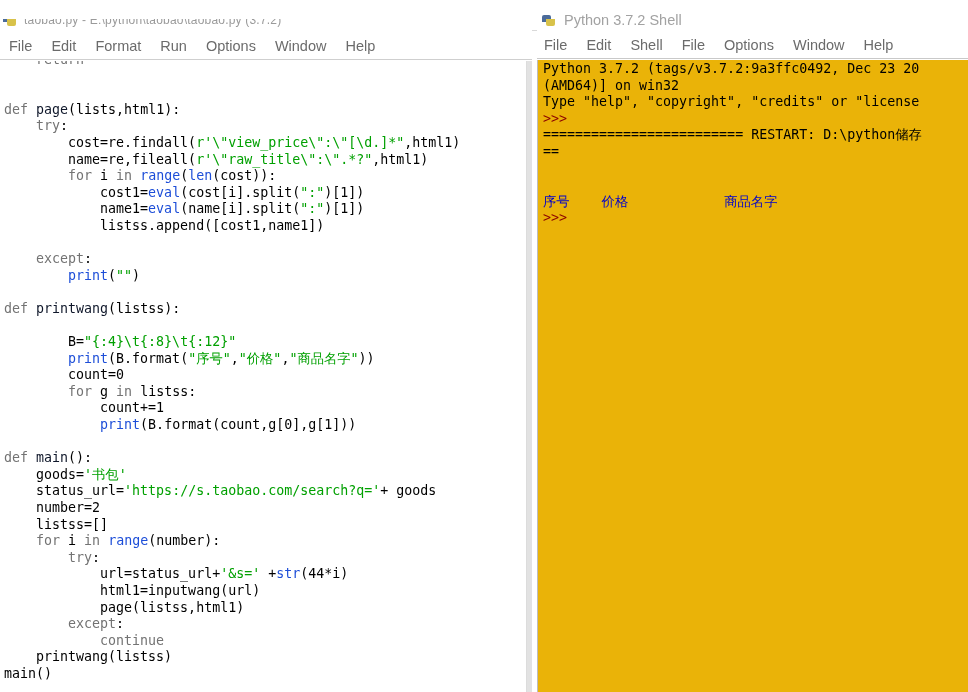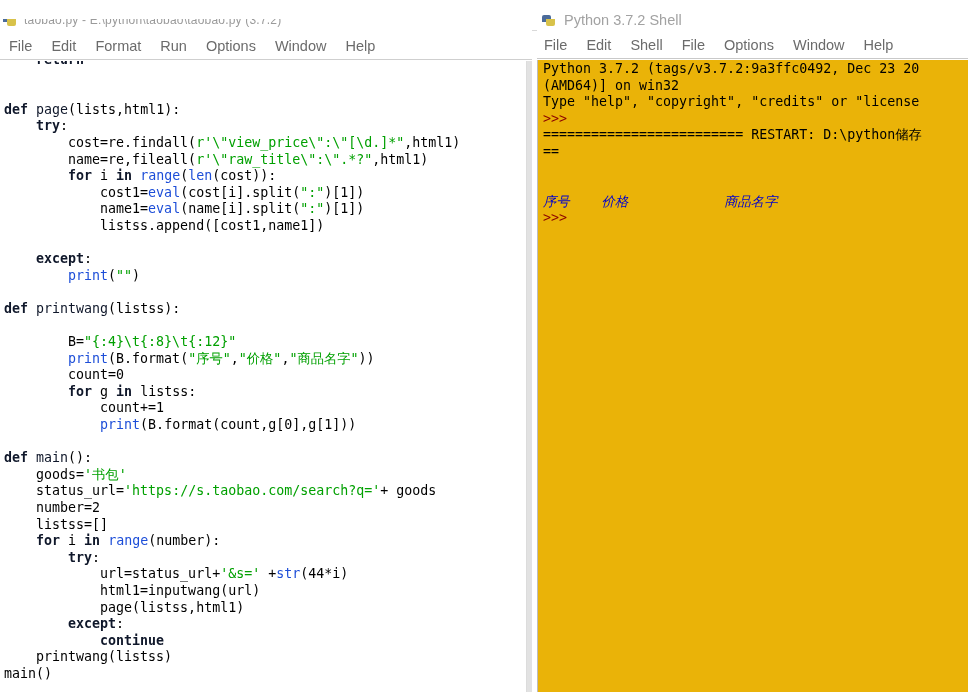--- a/index.html
+++ b/index.html
@@ -190,41 +190,41 @@
     font-size: 13.3px;
     line-height: 16.6px;
     white-space: pre;
     color: #000000;
   }
   #editor-code-lines {
     position: absolute;
     left: 4px;
     top: -9px;
   }
-  .tok-kw   { color: #0f172a; font-weight: bold; }   
+  .tok-kw   { color: #737373; }   
   .tok-def  { color: #0f172a; }   
   .tok-str  { color: #00a000; }   
   .tok-bi   { color: #1d4ed8; }   
   .tok-plain{ color: #000000; }
 
   .shell {
     font-family: "DejaVu Sans Mono", "Liberation Mono", monospace;
     font-size: 13.3px;
     line-height: 16.6px;
     white-space: pre;
     color: #000000;
   }
   #shell-lines {
     position: absolute;
     left: 5px;
     top: 1px;
   }
   .sh-std   { color: #000000; }
   .sh-prompt{ color: #8b0000; }
-  .sh-out   { color: #0000cc; font-style: italic; }
+  .sh-out   { color: #0000cc; }
 </style>
 </head>
 <body>
 
 <div id="editor-window">
 
   <div id="editor-titlebar">
     <div class="tb-inner">
       <span class="win-icon">
         <span class="b1"></span>

